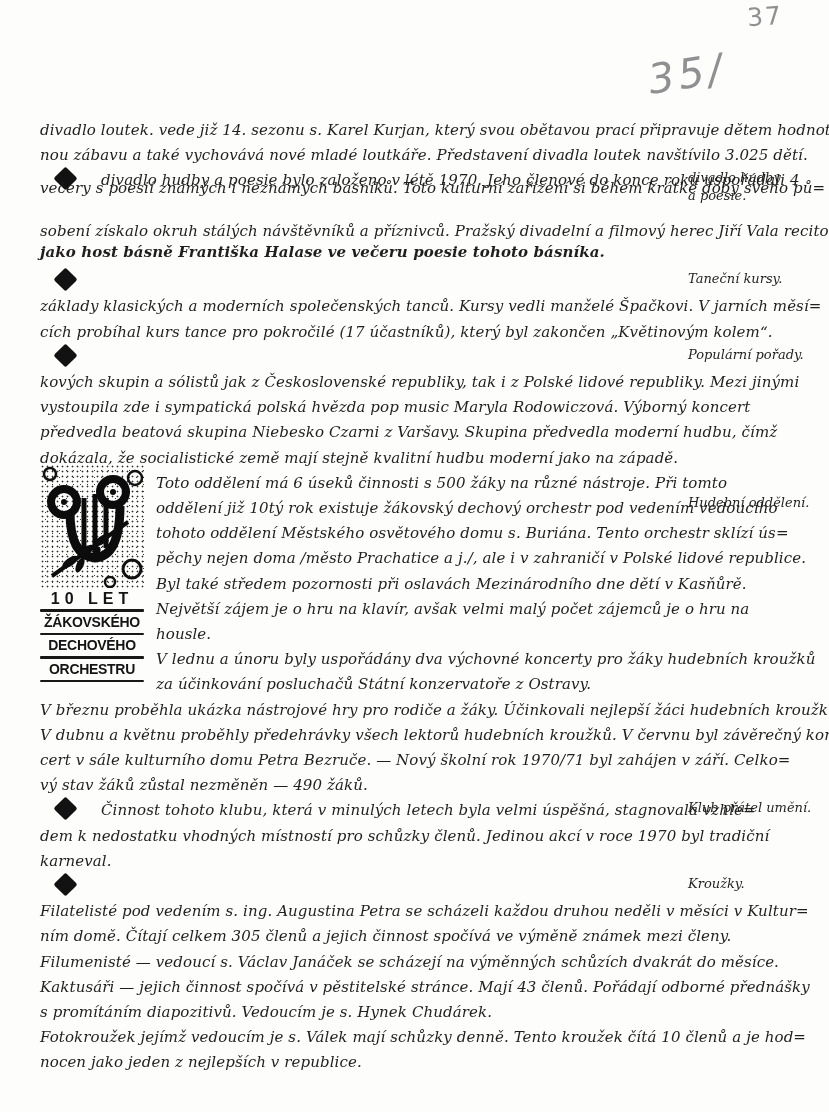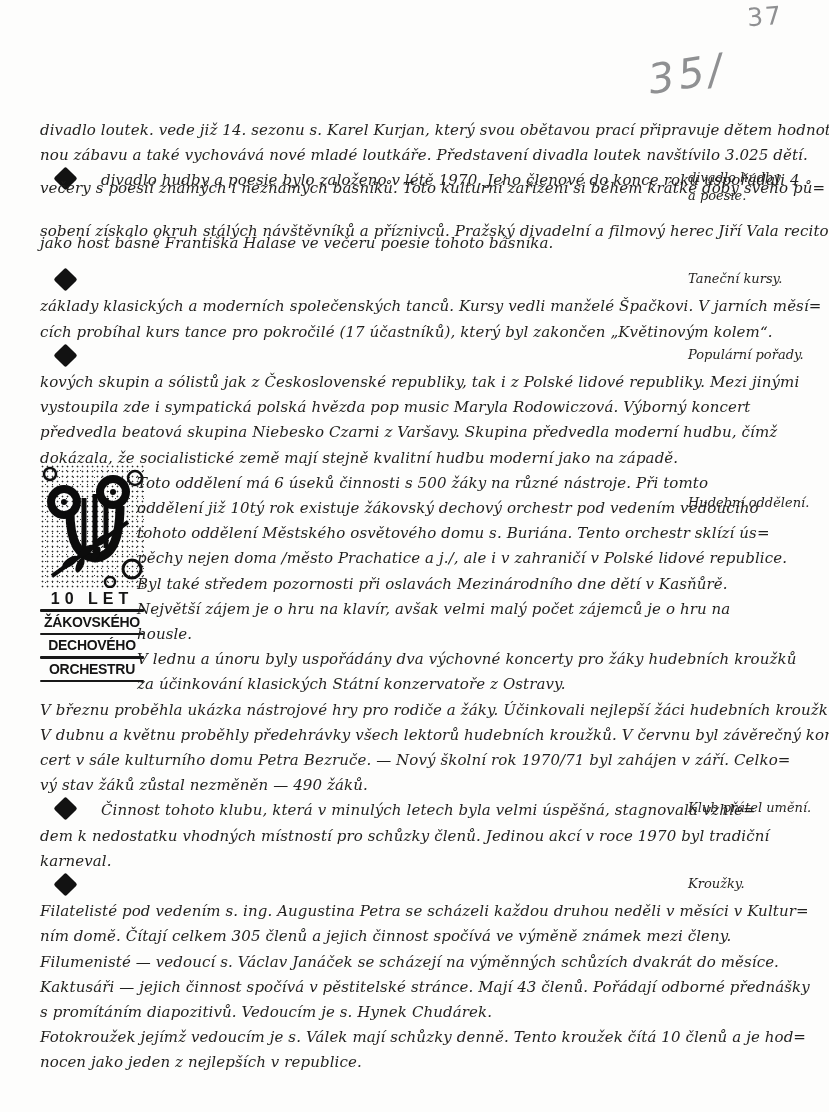--- a/index.html
+++ b/index.html
@@ -1,21 +1,21 @@
 <!DOCTYPE html>
 <html><head>
 <meta charset="utf-8">
 <style>
   html,body{margin:0;padding:0;background:#ffffff;}
   .page{position:relative;width:829px;height:1112px;background:#fdfdfc;overflow:hidden;
         font-family:"DejaVu Serif", serif;}
   
   .hw{font-style:italic;color:#201f1d;}
   .line{position:absolute;left:40px;font-size:15px;white-space:nowrap;letter-spacing:0.1px;line-height:24px;}
-  .line.indent{left:137px;}
+  .line.indent{left:156px;}
   .line.bullet{left:40px;}
   .diamond{display:inline-block;width:17px;height:17px;background:#121212;border-radius:2px;
            transform:rotate(45deg);margin:0 27px 0 17px;vertical-align:-2px;}
   .margin-note{position:absolute;left:688px;font-size:13px;line-height:18px;white-space:pre-line;}
   
   .pencil{position:absolute;color:#8f9092;font-family:"DejaVu Sans", sans-serif;font-weight:400;}
   .corner-number{left:747px;top:2px;font-size:25px;transform:rotate(-4deg);letter-spacing:2px;}
   .page-number{left:648px;top:50px;font-size:41px;font-style:italic;transform:rotate(-9deg);letter-spacing:4px;}
   
   .stamp{position:absolute;left:40px;top:464px;width:104px;}
@@ -80,38 +80,38 @@
         <div class="stamp-rule"></div>
       </div>
   </div>
 
   <div class="hw">
       <div class="line normal" style="top: 118px;"><span>divadlo loutek. vede již 14. sezonu s. Karel Kurjan, který svou obětavou prací připravuje dětem hodnot=</span></div>
       <div class="line normal" style="top: 143.2px;"><span>nou zábavu a také vychovává nové mladé loutkáře. Představení divadla loutek navštívilo 3.025 dětí.</span></div>
       <div class="line bullet" style="top: 168.4px;"><span class="diamond"></span><span>divadlo hudby a poesie bylo založeno v létě 1970. Jeho členové do konce roku uspořádali 4</span></div>
       <div class="line normal" style="top: 176px;"><span>večery s poesií známých i neznámých básníků. Toto kulturní zařízení si během krátké doby svého pů=</span></div>
       <div class="line normal" style="top: 218.8px;"><span>sobení získalo okruh stálých návštěvníků a příznivců. Pražský divadelní a filmový herec Jiří Vala recitoval</span></div>
-      <div class="line normal" style="top: 231px;"><span>jako host básně Františka Halase ve večeru poesie tohoto básníka.</span></div>
+      <div class="line normal" style="top: 240px; font-weight: bold;"><span>jako host básně Františka Halase ve večeru poesie tohoto básníka.</span></div>
       <div class="line bullet" style="top: 269.2px;"><span class="diamond"></span></div>
       <div class="line normal" style="top: 294.4px;"><span>základy klasických a moderních společenských tanců. Kursy vedli manželé Špačkovi. V jarních měsí=</span></div>
       <div class="line normal" style="top: 319.6px;"><span>cích probíhal kurs tance pro pokročilé (17 účastníků), který byl zakončen „Květinovým kolem“.</span></div>
       <div class="line bullet" style="top: 344.8px;"><span class="diamond"></span></div>
       <div class="line normal" style="top: 370px;"><span>kových skupin a sólistů jak z Československé republiky, tak i z Polské lidové republiky. Mezi jinými</span></div>
       <div class="line normal" style="top: 395.2px;"><span>vystoupila zde i sympatická polská hvězda pop music Maryla Rodowiczová. Výborný koncert</span></div>
       <div class="line normal" style="top: 420.4px;"><span>předvedla beatová skupina Niebesko Czarni z Varšavy. Skupina předvedla moderní hudbu, čímž</span></div>
       <div class="line normal" style="top: 445.6px;"><span>dokázala, že socialistické země mají stejně kvalitní hudbu moderní jako na západě.</span></div>
       <div class="line indent" style="top: 470.8px;"><span>Toto oddělení má 6 úseků činnosti s 500 žáky na různé nástroje. Při tomto</span></div>
       <div class="line indent" style="top: 496px;"><span>oddělení již 10tý rok existuje žákovský dechový orchestr pod vedením vedoucího</span></div>
       <div class="line indent" style="top: 521.2px;"><span>tohoto oddělení Městského osvětového domu s. Buriána. Tento orchestr sklízí ús=</span></div>
       <div class="line indent" style="top: 546.4px;"><span>pěchy nejen doma /město Prachatice a j./, ale i v zahraničí v Polské lidové republice.</span></div>
       <div class="line indent" style="top: 571.6px;"><span>Byl také středem pozornosti při oslavách Mezinárodního dne dětí v Kasňůrě.</span></div>
       <div class="line indent" style="top: 596.8px;"><span>Největší zájem je o hru na klavír, avšak velmi malý počet zájemců je o hru na</span></div>
       <div class="line indent" style="top: 622px;"><span>housle.</span></div>
       <div class="line indent" style="top: 647.2px;"><span>V lednu a únoru byly uspořádány dva výchovné koncerty pro žáky hudebních kroužků</span></div>
-      <div class="line indent" style="top: 672.4px;"><span>za účinkování klasických Státní konzervatoře z Ostravy.</span></div>
+      <div class="line indent" style="top: 672.4px;"><span>za účinkování posluchačů Státní konzervatoře z Ostravy.</span></div>
       <div class="line normal" style="top: 697.6px;"><span>V březnu proběhla ukázka nástrojové hry pro rodiče a žáky. Účinkovali nejlepší žáci hudebních kroužků.</span></div>
       <div class="line normal" style="top: 722.8px;"><span>V dubnu a květnu proběhly předehrávky všech lektorů hudebních kroužků. V červnu byl závěrečný kon=</span></div>
       <div class="line normal" style="top: 748px;"><span>cert v sále kulturního domu Petra Bezruče. — Nový školní rok 1970/71 byl zahájen v září. Celko=</span></div>
       <div class="line normal" style="top: 773.2px;"><span>vý stav žáků zůstal nezměněn — 490 žáků.</span></div>
       <div class="line bullet" style="top: 798.4px;"><span class="diamond"></span><span>Činnost tohoto klubu, která v minulých letech byla velmi úspěšná, stagnovala vzhle=</span></div>
       <div class="line normal" style="top: 823.6px;"><span>dem k nedostatku vhodných místností pro schůzky členů. Jedinou akcí v roce 1970 byl tradiční</span></div>
       <div class="line normal" style="top: 848.8px;"><span>karneval.</span></div>
       <div class="line bullet" style="top: 874px;"><span class="diamond"></span></div>
       <div class="line normal" style="top: 899.2px;"><span>Filatelisté pod vedením s. ing. Augustina Petra se scházeli každou druhou neděli v měsíci v Kultur=</span></div>
       <div class="line normal" style="top: 924.4px;"><span>ním domě. Čítají celkem 305 členů a jejich činnost spočívá ve výměně známek mezi členy.</span></div>

